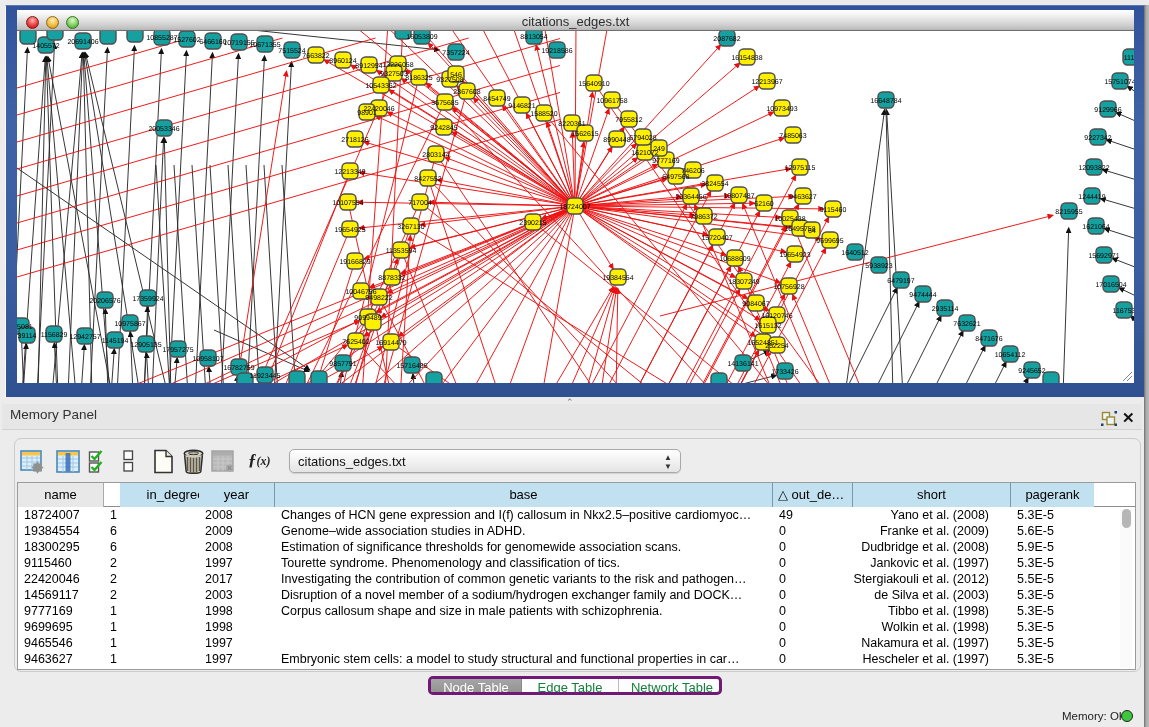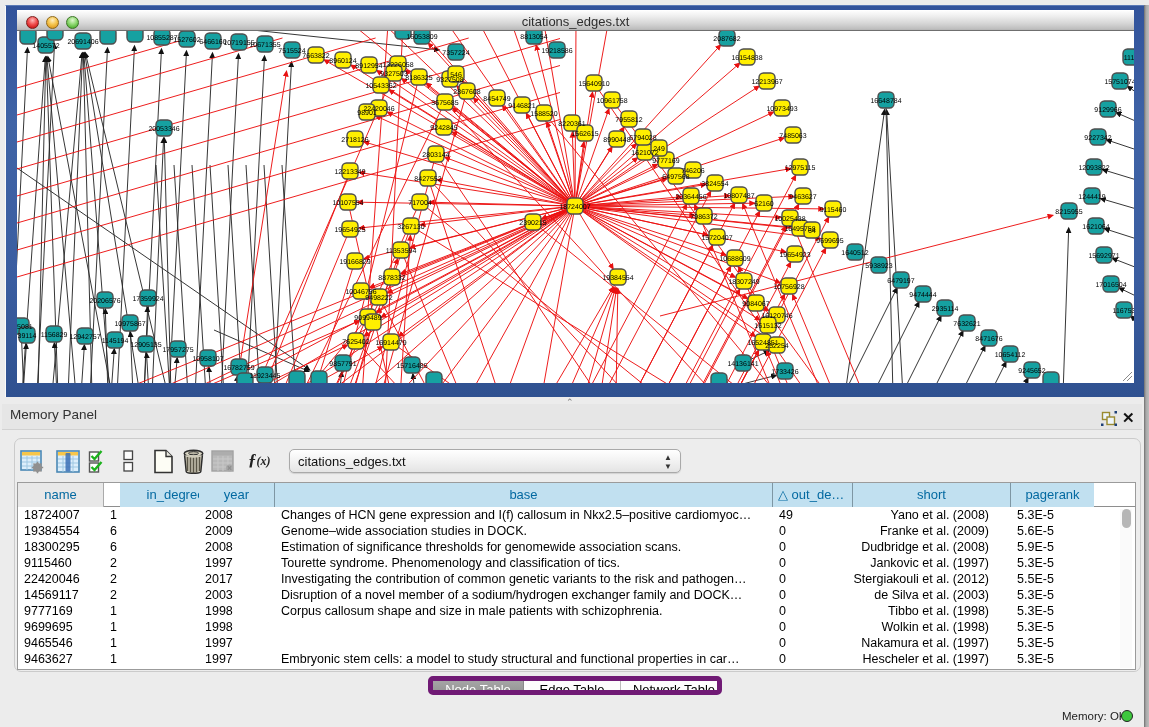--- a/index.html
+++ b/index.html
@@ -25,37 +25,37 @@
 #panel{position:absolute;left:14px;top:40px;width:1127px;height:234px;border:1px solid #cbcbcb;border-radius:7px;background:#ededed;}
 .ic{position:absolute}
 .fx{position:absolute;left:248px;top:450px;font-size:17px;font-style:italic;font-weight:bold;color:#222;font-family:"Liberation Serif",serif}
 .fx span{font-size:12px;font-weight:bold}
 #dd{position:absolute;left:289px;top:449px;width:392px;height:24px;border:1px solid #a9a9a9;border-radius:5px;
  background:linear-gradient(180deg,#ffffff 0%,#f2f2f2 50%,#e4e4e4 100%);box-shadow:0 1px 1px rgba(0,0,0,.12);}
 #dd .t{position:absolute;left:8px;top:4px;font-size:13px;color:#111}
 #dd .ar{position:absolute;right:8px;top:3px;font-size:8px;color:#333;line-height:9px;text-align:center}
 #tbl{position:absolute;left:17px;top:507px;width:1119px;height:163px;background:#fff;border:1px solid #9b9b9b;border-top:none}
 #thead{position:absolute;left:17px;top:482px;width:1119px;height:25px;background:#fff;border:1px solid #9b9b9b;border-bottom:1px solid #8e8e8e;}
-.hc{position:absolute;top:0;height:24px;background:#c1e0f0;border-right:1px solid #7e96a3;font-size:13px;color:#0369a1;text-align:center;line-height:24px}
+.hc{position:absolute;top:0;height:24px;background:#c1e0f0;border-right:1px solid #7e96a3;font-size:13px;color:#000000;text-align:center;line-height:24px}
 #h0{left:0;width:86px;background:#e8e8e8;border-right:1px solid #aaa}
 #h1{left:102px;width:112px}
 #h2{left:181px;width:76px}
 #h3{left:257px;width:498px}
 #h4{left:755px;width:80px;text-align:left;padding-left:5px}
 #h5{left:835px;width:158px}
 #h6{left:993px;width:83px;border-right:none}
 .row{position:absolute;left:17px;width:1102px;height:16px;font-size:12.5px;color:#000;white-space:nowrap}
 .row span{position:absolute;top:1px}
 .c0{left:7px}.c1{left:93px}.c2{left:188px}.c3{left:264px}.c4{left:762px}
 .c5{left:814px;width:158px;text-align:right}.c6{left:1000px}
 #vsb{position:absolute;left:1120px;top:509px;width:12px;height:159px;background:#fafafa}
 #vsb .th{position:absolute;left:1.5px;top:0;width:9px;height:19px;border-radius:5px;background:#b6b6b6}
-#tabs{position:absolute;left:428px;top:676px;width:294px;height:19px;border:5px solid #701a75;border-radius:5px;
+#tabs{position:absolute;left:428px;top:676px;width:294px;height:19px;border:3px solid #701a75;border-radius:5px;
  background:#fdfdfd;font-size:13px;overflow:hidden}
-#tabs .seg{position:absolute;top:0;height:19px;text-align:center;line-height:18px;color:#000000}
+#tabs .seg{position:absolute;top:0;height:19px;text-align:center;line-height:18px;color:#15803d}
 #tabs #seg0{left:0;width:91px;background:linear-gradient(180deg,#a5a5a5,#8b8b8b);color:#fff;border-right:1px solid #8a8a8a}
 #tabs #seg1{left:91px;width:97px;border-right:1px solid #bbb}
 #tabs #seg2{left:188px;width:106px}
 #mem{position:absolute;left:1062px;top:710px;font-size:11.5px;color:#222}
 #memdot{position:absolute;left:1121px;top:710px;width:12px;height:12px;border-radius:50%;background:#3dc73d;border:1.5px solid #222}
 #topstrip{position:absolute;left:0;top:0;width:1149px;height:5px;background:#ececec}
 #leftstrip{position:absolute;left:0;top:0;width:5px;height:398px;background:#ececec}
 #grip{position:absolute;left:1121px;top:371px;width:12px;height:11px;}
 </style></head><body>
 <div id="frame"></div>
@@ -674,21 +674,21 @@
     <span class="c2">2008</span>
     <span class="c3">Changes of HCN gene expression and I(f) callosum in Nkx2.5–positive cardiomyoc…</span>
     <span class="c4">49</span>
     <span class="c5">Yano et al. (2008)</span>
     <span class="c6">5.3E-5</span>
   </div>
 <div class="row" style="top:523px">
     <span class="c0">19384554</span>
     <span class="c1">6</span>
     <span class="c2">2009</span>
-    <span class="c3">Genome–wide association studies in DOCK.</span>
+    <span class="c3">Genome–wide association studies in ADHD.</span>
     <span class="c4">0</span>
     <span class="c5">Franke et al. (2009)</span>
     <span class="c6">5.6E-5</span>
   </div>
 <div class="row" style="top:539px">
     <span class="c0">18300295</span>
     <span class="c1">6</span>
     <span class="c2">2008</span>
     <span class="c3">Estimation of significance thresholds for genomewide association scans.</span>
     <span class="c4">0</span>

